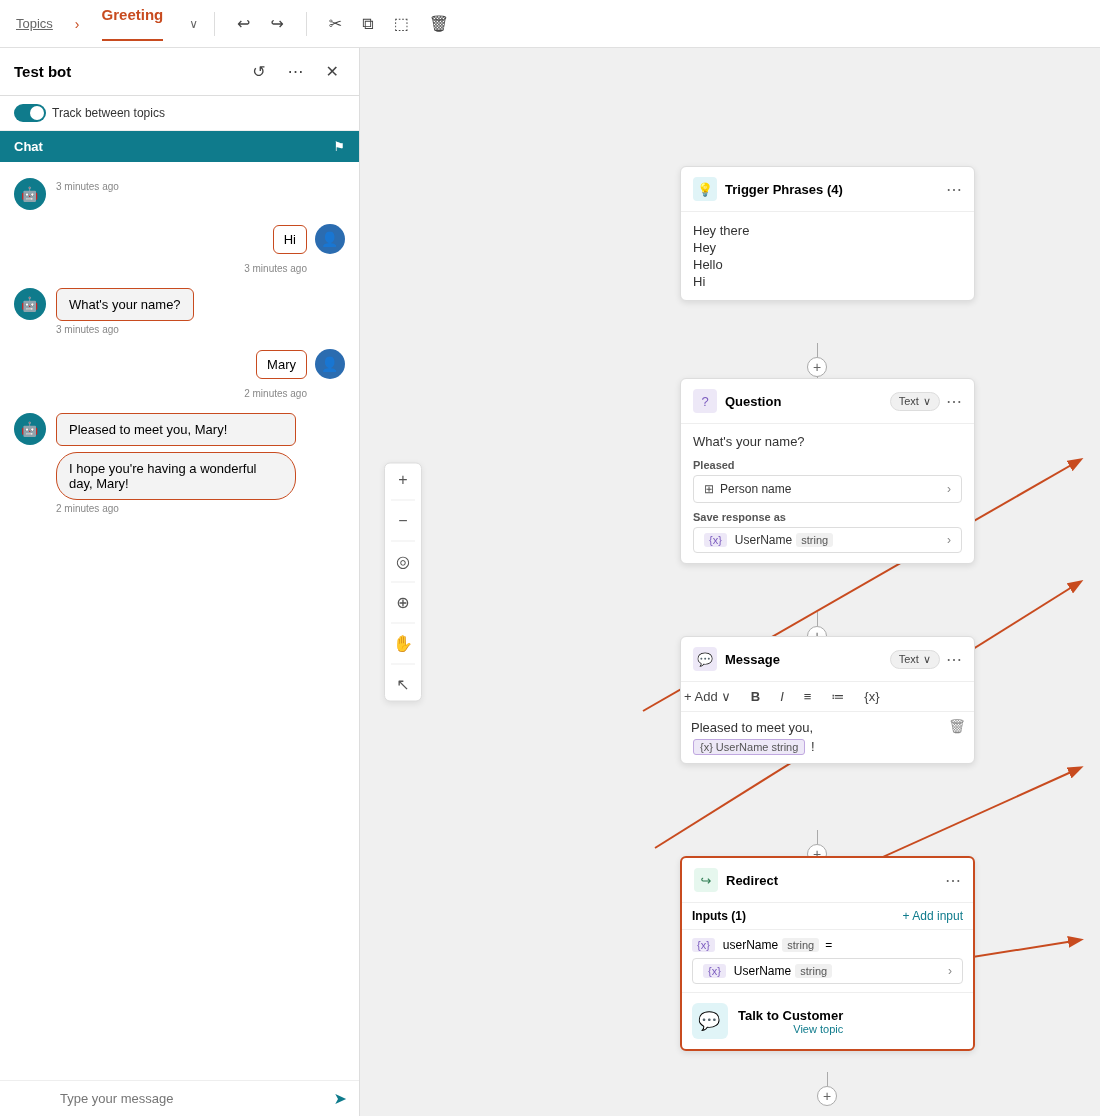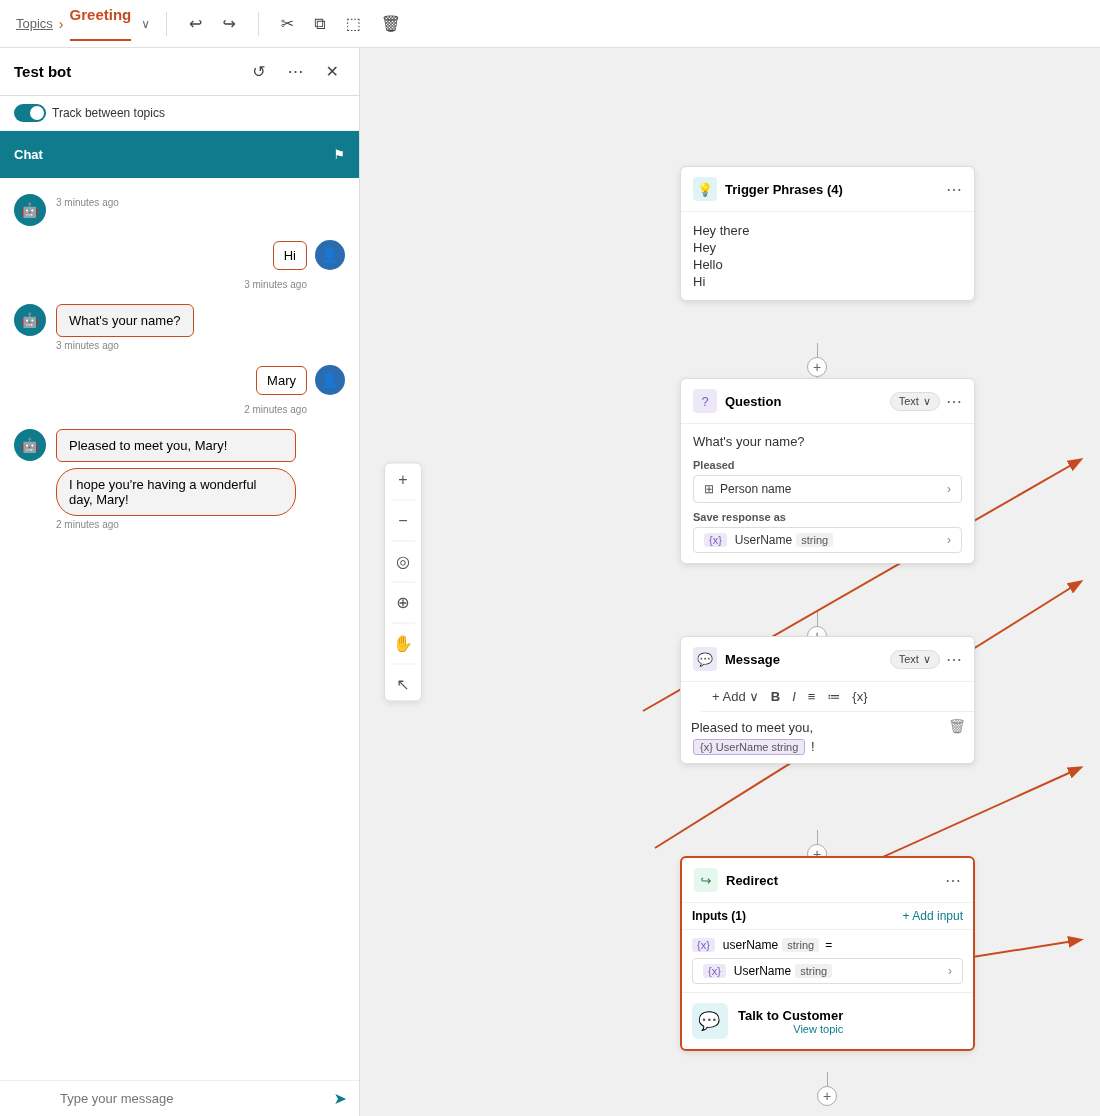--- a/index.html
+++ b/index.html
@@ -1,39 +1,39 @@
 <!DOCTYPE html>
 <html><head>
   <meta charset="utf-8">
   <style>
     * { box-sizing: border-box; margin: 0; padding: 0; }
     body { font-family: 'Segoe UI', Arial, sans-serif; font-size: 13px; background: #f5f5f5; display: flex; flex-direction: column; width: 1100px; height: 1116px; overflow: hidden; }
 
     
     .top-bar { display: flex; align-items: center; padding: 8px 16px; background: #fff; border-bottom: 1px solid #e0e0e0; height: 48px; gap: 8px; }
-    .breadcrumb { display: flex; align-items: center; gap: 6px; font-size: 13px; }
+    .breadcrumb { display: flex; align-items: center; gap: 22px; font-size: 13px; }
     .breadcrumb-topics { color: #666; text-decoration: underline; cursor: pointer; }
     .breadcrumb-sep { color: #c84b1f; font-size: 14px; }
     .breadcrumb-current { color: #c84b1f; font-weight: 600; font-size: 15px; border-bottom: 2px solid #c84b1f; padding-bottom: 16px; }
     .breadcrumb-chevron { color: #666; font-size: 12px; margin-left: 4px; cursor: pointer; }
     .toolbar-sep { width: 1px; height: 24px; background: #ddd; margin: 0 8px; }
     .toolbar-btn { background: none; border: none; cursor: pointer; padding: 4px 6px; color: #444; font-size: 16px; border-radius: 3px; }
 
     
     .main { display: flex; flex: 1; overflow: hidden; }
 
     
     .left-panel { width: 360px; background: #fff; border-right: 1px solid #ddd; display: flex; flex-direction: column; flex-shrink: 0; }
     .panel-header { display: flex; align-items: center; justify-content: space-between; padding: 10px 14px; border-bottom: 1px solid #ddd; }
     .panel-title { font-size: 15px; font-weight: 600; }
     .panel-actions { display: flex; gap: 10px; align-items: center; }
     .toggle-wrap { display: flex; align-items: center; gap: 6px; font-size: 12px; color: #333; padding: 8px 14px; border-bottom: 1px solid #eee; }
     .toggle { width: 32px; height: 18px; background: #0f7b8c; border-radius: 9px; position: relative; cursor: pointer; }
     .toggle-knob { width: 14px; height: 14px; background: #fff; border-radius: 50%; position: absolute; top: 2px; left: 16px; }
-    .chat-tab { background: #0f7b8c; color: #fff; padding: 16px 14px; display: flex; align-items: center; justify-content: space-between; }
+    .chat-tab { background: #0f7b8c; color: #fff; padding: 8px 14px; display: flex; align-items: center; justify-content: space-between; }
     .chat-tab-label { font-weight: 600; font-size: 13px; }
 
     
     .chat-area { flex: 1; padding: 16px 14px; overflow-y: auto; display: flex; flex-direction: column; gap: 14px; background: #fff; }
     .bot-avatar { width: 32px; height: 32px; background: #0f7b8c; border-radius: 50%; display: flex; align-items: center; justify-content: center; color: #fff; font-size: 14px; flex-shrink: 0; }
     .bot-bubble { background: #f3f3f3; border-radius: 6px; padding: 8px 12px; font-size: 13px; max-width: 240px; }
     .bot-bubble.outlined { border: 1.5px solid #c84b1f; }
     .msg-time { font-size: 10px; color: #888; margin-top: 3px; }
     .user-row { display: flex; align-items: center; gap: 8px; justify-content: flex-end; }
     .user-bubble { background: #fff; border: 1.5px solid #c84b1f; border-radius: 6px; padding: 6px 10px; font-size: 13px; }
@@ -76,21 +76,21 @@
     .entity-icon { color: #555; margin-right: 6px; }
     .chevron-right { color: #888; }
 
     .save-response-section { margin-top: 8px; }
     .var-box { border: 1px solid #ddd; border-radius: 4px; padding: 5px 10px; display: flex; align-items: center; justify-content: space-between; font-size: 12px; }
     .var-tag { background: #ede8f7; color: #7c5cbf; border-radius: 3px; padding: 1px 5px; font-size: 11px; margin-right: 4px; }
     .type-tag { background: #f0f0f0; color: #555; border-radius: 3px; padding: 1px 5px; font-size: 11px; }
 
     
     .message-node { top: 588px; left: 320px; width: 295px; }
-    .msg-toolbar { display: flex; align-items: center; gap: 6px; padding: 6px 8px; border-bottom: 1px solid #eee; font-size: 13px; color: #444; flex-wrap: wrap; margin-left: 20px; }
+    .msg-toolbar { display: flex; align-items: center; gap: 14px; padding: 6px 0; border-bottom: 1px solid #eee; font-size: 13px; color: #444; flex-wrap: wrap; }
     .msg-toolbar-btn { background: none; border: none; cursor: pointer; font-size: 13px; color: #444; padding: 1px 3px; }
     .msg-toolbar-btn.bold { font-weight: 700; }
     .msg-toolbar-btn.italic { font-style: italic; }
     .msg-content { padding: 8px 10px; font-size: 13px; color: #333; position: relative; }
     .inline-var { background: #ede8f7; border: 1px solid #c0a8e0; border-radius: 3px; padding: 1px 6px; font-size: 11px; color: #555; display: inline-flex; align-items: center; gap: 3px; margin: 0 2px; }
     .del-btn { position: absolute; top: 6px; right: 8px; background: none; border: none; cursor: pointer; color: #888; font-size: 14px; }
 
     
     .redirect-node { top: 808px; left: 320px; width: 295px; border: 2px solid #c84b1f; }
 

